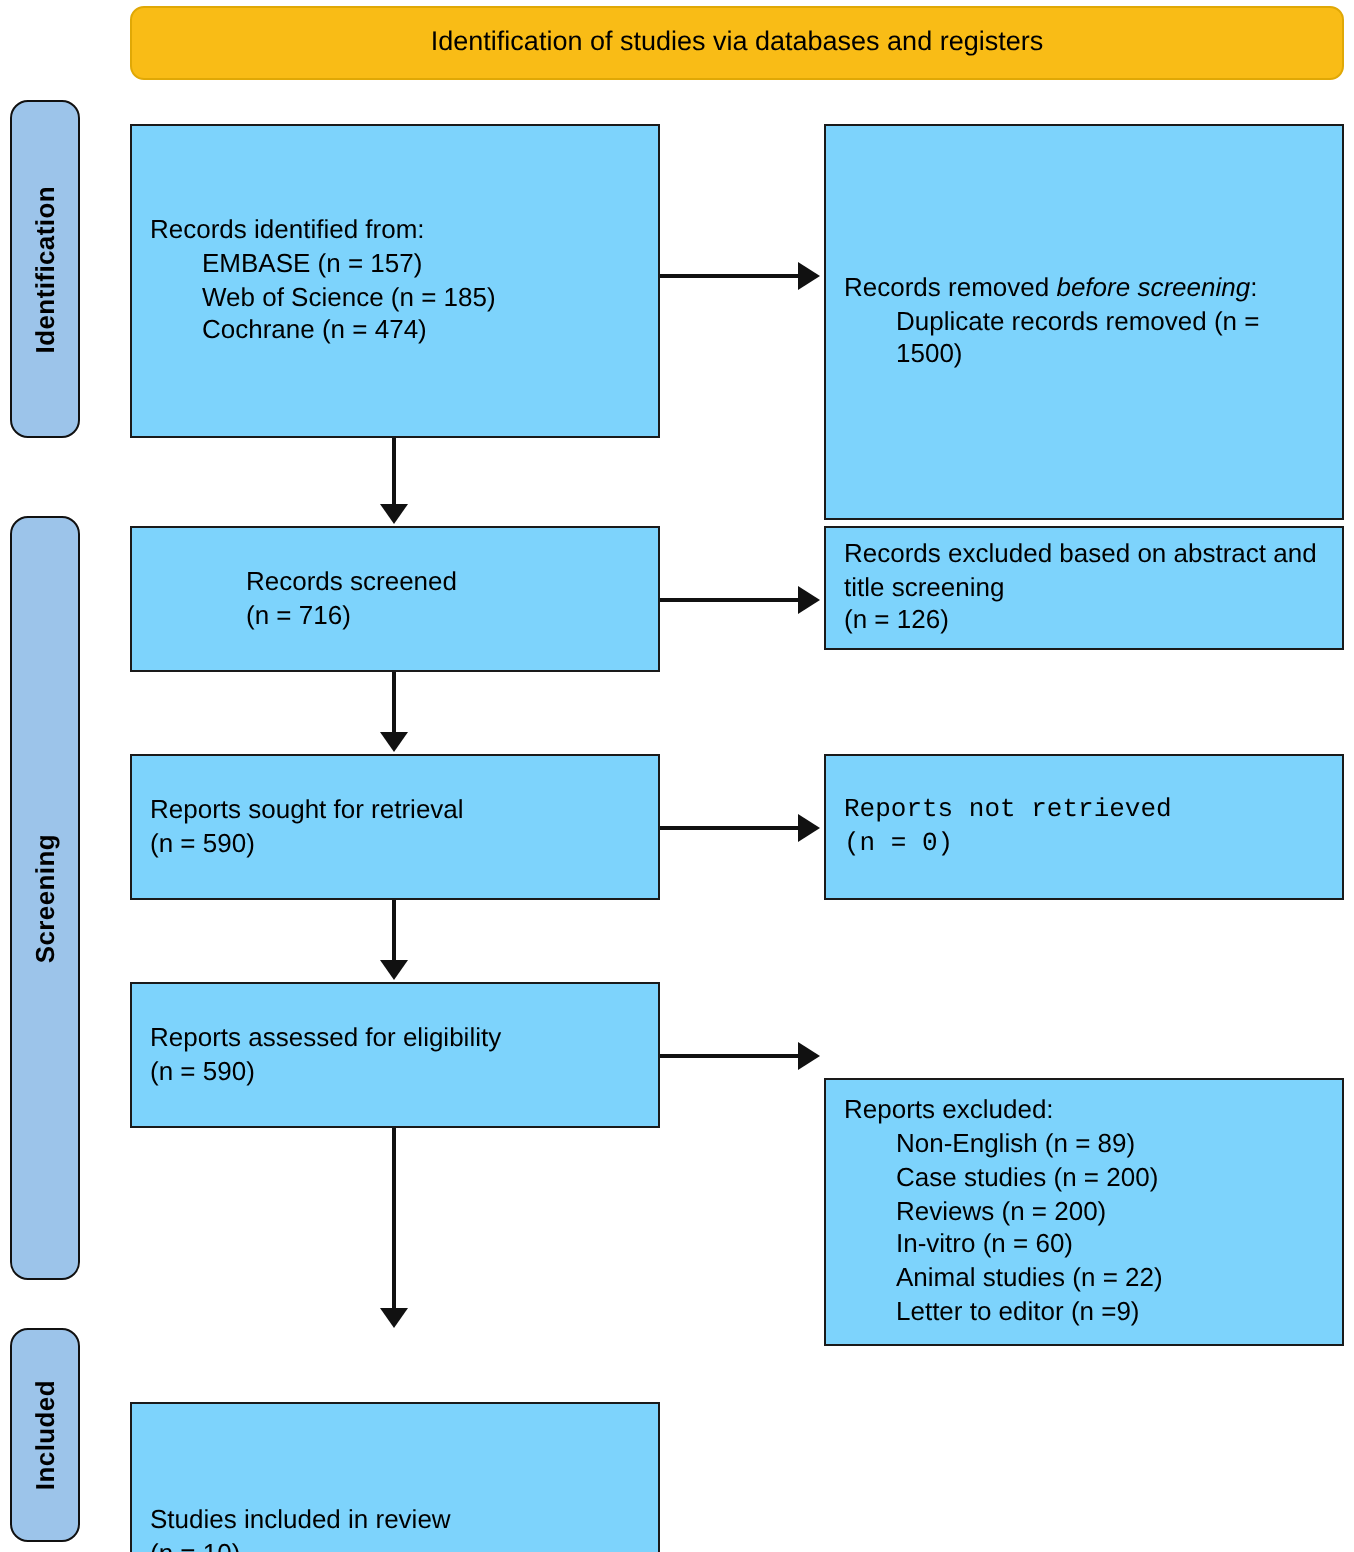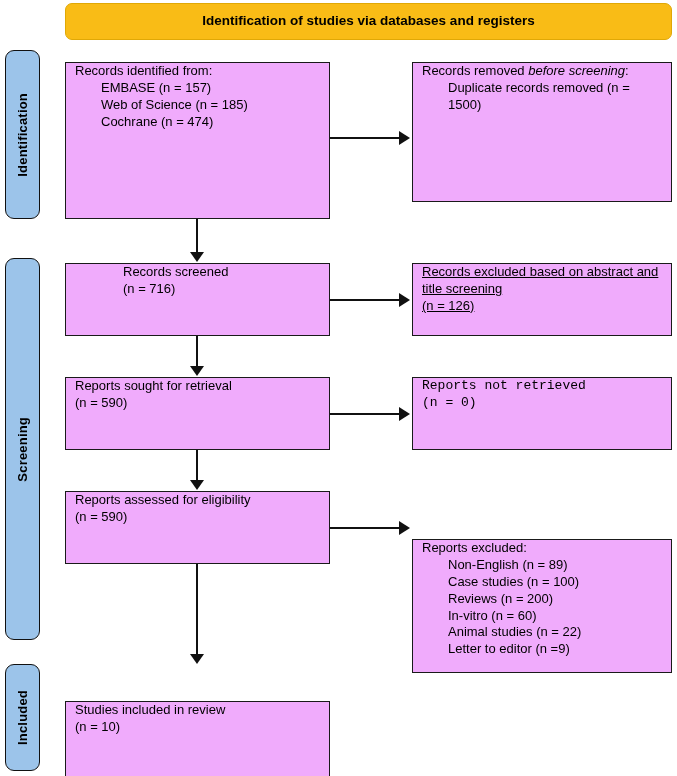--- a/index.html
+++ b/index.html
@@ -17,21 +17,21 @@
   .banner{
     position:absolute;
     left:65px;top:3px;width:607px;height:37px;
     background:#F9BC16;
     border:1px solid #E0A806;
     border-radius:7px;
     display:flex;align-items:center;justify-content:center;
     box-sizing:border-box;
   }
   .banner-text{
-    font-size:13.5px;font-weight:bold;color:#000;
+    font-size:13.5px;font-weight:normal;color:#000;
     letter-spacing:0px;text-align:center;line-height:1.1;
   }
 
   
   .stage{
     position:absolute;
     left:5px;width:35px;
     background:#9CC4EA;
     border:1.6px solid #111;
     border-radius:9px;
@@ -44,44 +44,44 @@
     font-size:13px;font-weight:bold;color:#000;
     white-space:nowrap;letter-spacing:0.2px;
   }
   #stage-identification{top:50px;height:169px;}
   #stage-screening{top:258px;height:382px;}
   #stage-included{top:664px;height:107px;}
 
   
   .box{
     position:absolute;
-    background:#f0abfc;
+    background:#7dd3fc;
     border:1.6px solid #1a1a1a;
     box-sizing:border-box;
-    display:flex;align-items:flex-start;
+    display:flex;align-items:center;
   }
   .box-inner{
     padding:0 9px;
     width:100%;
     font-size:13px;color:#000;line-height:1.30;
   }
   .line{white-space:nowrap;}
   .indent{padding-left:26px;}
   .wrapline{white-space:normal;}
   .ital{font-style:italic;}
 
   
   #box-identified   {left:65px; top:62px;  width:265px;height:157px;}
   #box-screened     {left:65px; top:263px; width:265px;height:73px;padding-left:48px;}
   #box-sought       {left:65px; top:377px; width:265px;height:73px;}
   #box-assessed     {left:65px; top:491px; width:265px;height:73px;}
   #box-included     {left:65px; top:665px; width:265px;height:136px;margin-top:36px;}
   
-  #box-removed      {left:412px;top:62px;  width:260px;height:140px;}
-  #box-excl-abstract{left:412px;top:263px; width:260px;height:73px;text-decoration:underline;}
+  #box-removed      {left:412px;top:62px;  width:260px;height:198px;}
+  #box-excl-abstract{left:412px;top:263px; width:260px;height:62px;}
   #box-not-retrieved{left:412px;top:377px; width:260px;height:73px;font-family:Liberation Mono, monospace;}
   #box-excl-reports {left:412px;top:491px; width:260px;height:134px;margin-top:48px;}
 
   
   .conn{position:absolute;}
   .vline{position:absolute;width:2px;background:#111;left:196px;}
   .vhead{
     position:absolute;left:190px;width:0;height:0;
     border-left:7px solid transparent;
     border-right:7px solid transparent;
@@ -164,21 +164,21 @@
     <div class="box-inner">
       <div class="line">Reports assessed for eligibility</div>
       <div class="line">(n = 590)</div>
     </div>
   </div>
 
   <div class="box" id="box-excl-reports">
     <div class="box-inner">
       <div class="line">Reports excluded:</div>
       <div class="line indent">Non-English (n = 89)</div>
-      <div class="line indent">Case studies (n = 100)</div>
+      <div class="line indent">Case studies (n = 200)</div>
       <div class="line indent">Reviews (n = 200)</div>
       <div class="line indent">In-vitro (n = 60)</div>
       <div class="line indent">Animal studies (n = 22)</div>
       <div class="line indent">Letter to editor (n =9)</div>
     </div>
   </div>
 
   <div class="box" id="box-included">
     <div class="box-inner">
       <div class="line">Studies included in review</div>

